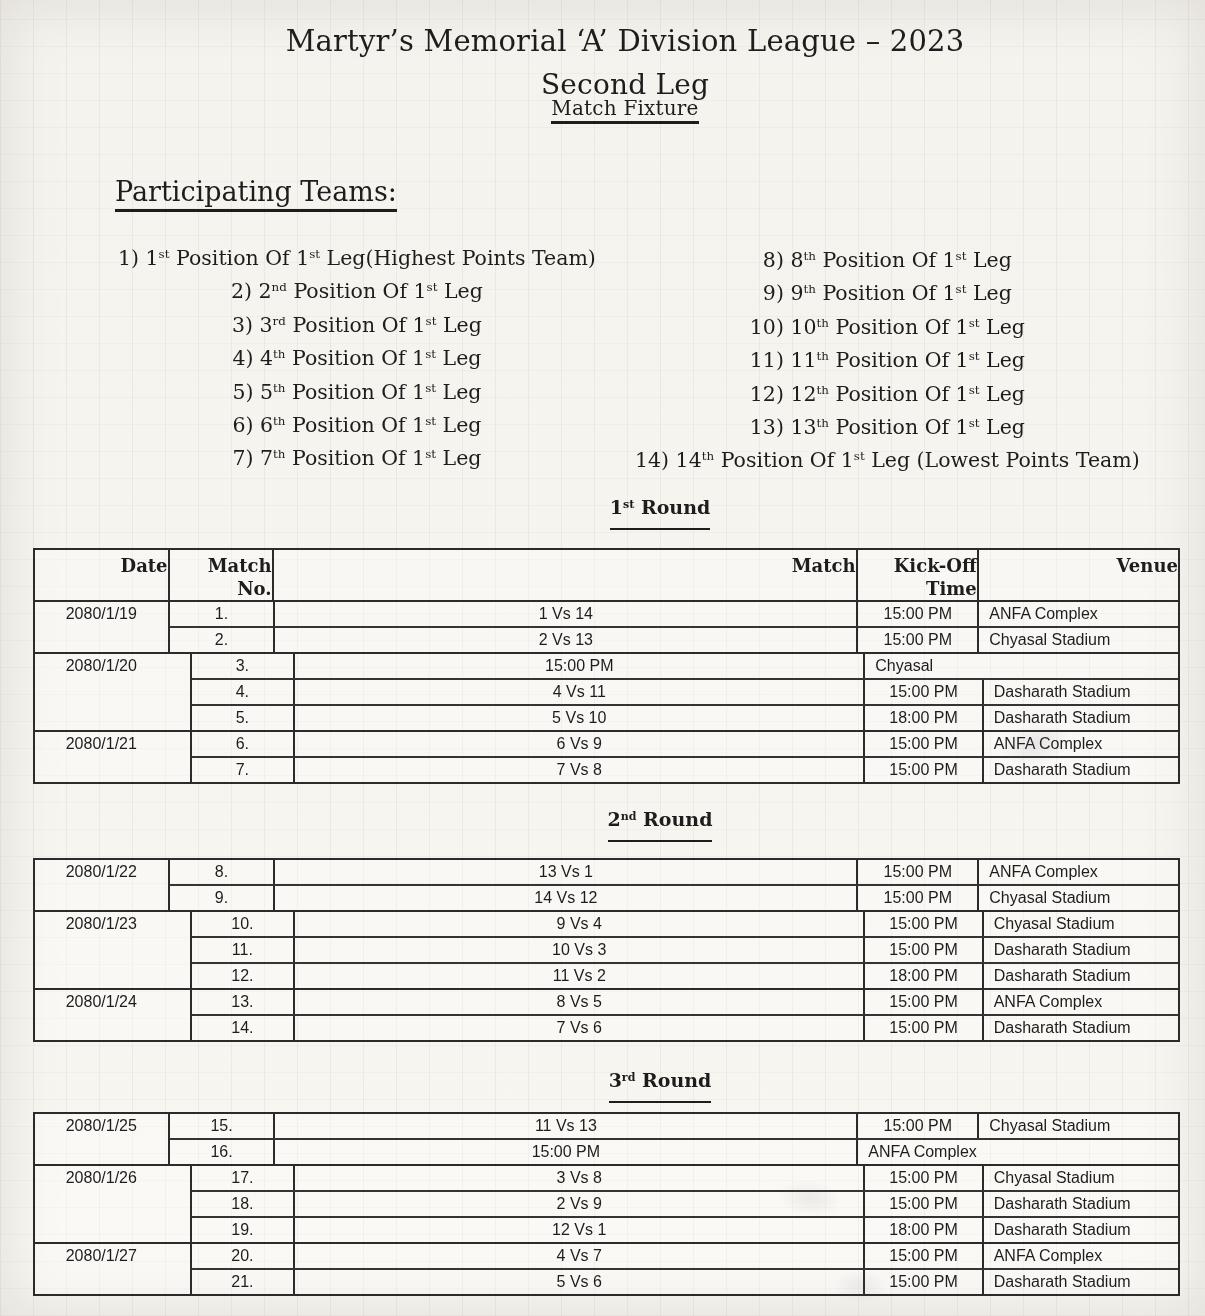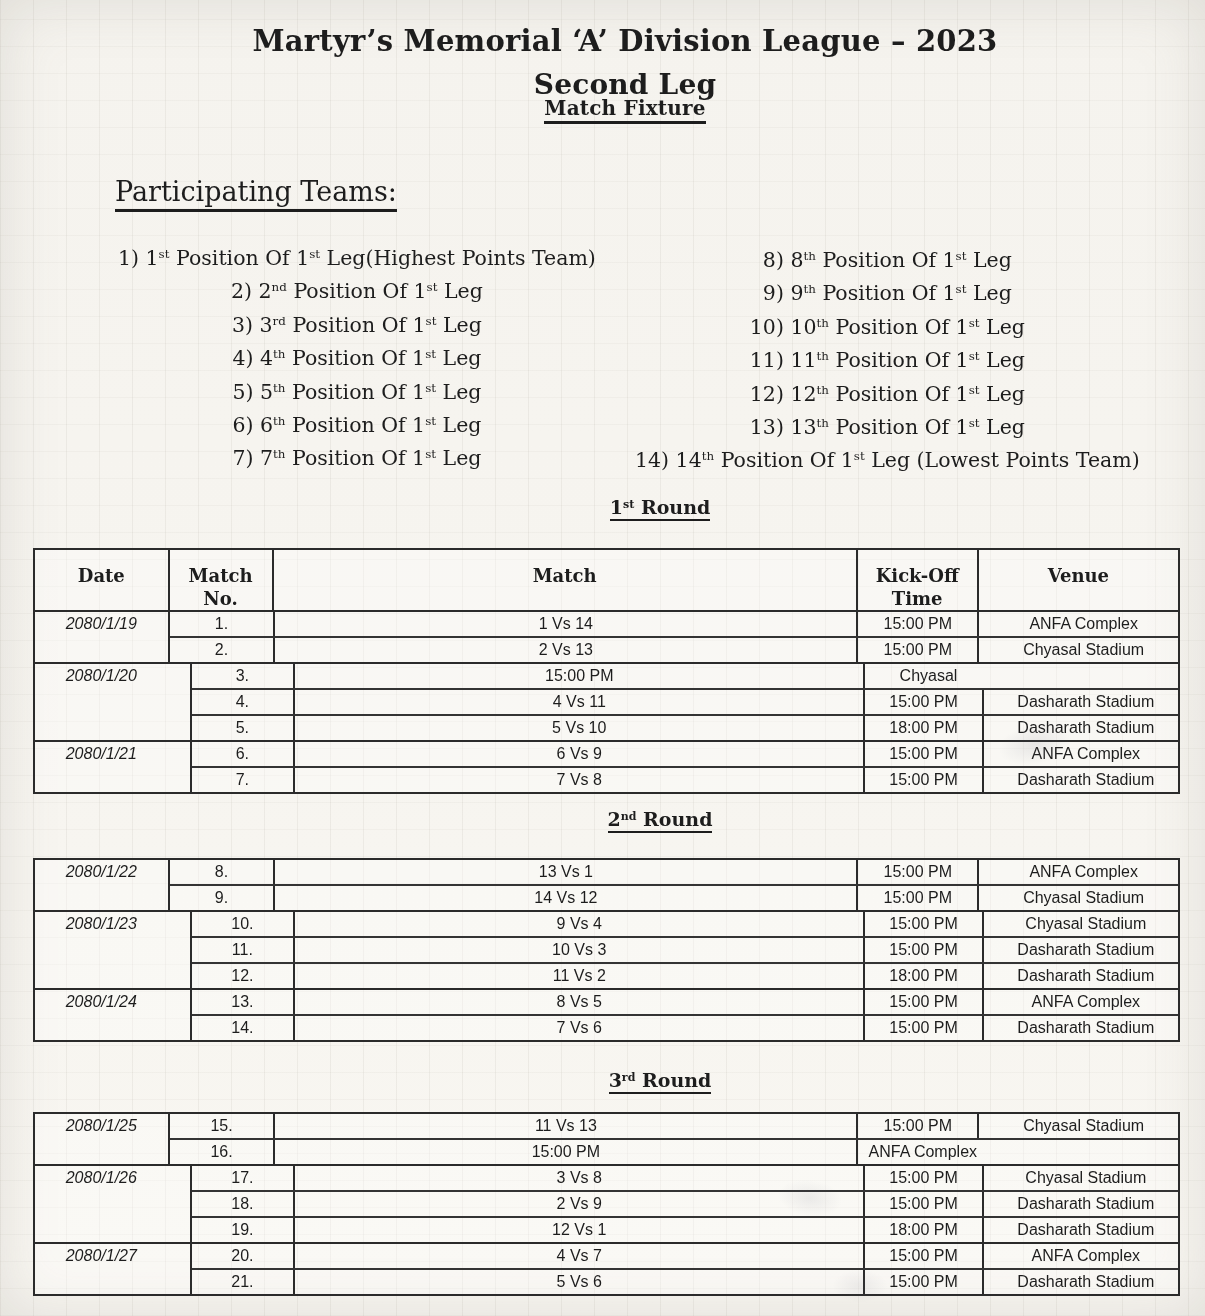--- a/index.html
+++ b/index.html
@@ -11,62 +11,62 @@
   .page{
     position:relative;width:1205px;height:1316px;
     background-color:#f6f4ef;
     background-image:
       repeating-linear-gradient(90deg, rgba(158,152,140,0.12) 0px, rgba(158,152,140,0.12) 1px, transparent 1px, transparent 33px),
       repeating-linear-gradient(0deg, rgba(158,152,140,0.07) 0px, rgba(158,152,140,0.07) 1px, transparent 1px, transparent 27px),
       linear-gradient(180deg,#f5f3ee,#f8f6f1);
     box-shadow:inset 0 0 60px rgba(120,115,105,0.18);
   }
   
-  .tl{position:absolute;left:45px;width:1160px;text-align:center;font-weight:bold;letter-spacing:0.2px;}
+  .tl{position:absolute;left:45px;width:1160px;text-align:center;font-weight:normal;letter-spacing:0.2px;}
   .l1{top:24px;font-size:29px;}
   .l2{top:68px;font-size:28px;}
   .l3{top:96px;font-size:20px;}
   .u3{display:inline-block;border-bottom:3px solid #1d1d1d;padding-bottom:1px;}
   
   .pt{position:absolute;top:176px;left:115px;margin:0;font-size:27px;font-weight:normal;}
   .u2{display:inline-block;border-bottom:3px solid #1d1d1d;padding-bottom:2px;}
   .teams-col{position:absolute;top:238px;font-size:20.5px;line-height:33.4px;white-space:nowrap;text-align:center;}
   .team-item{height:33.4px;}
   .sup{font-size:0.58em;vertical-align:0.55em;letter-spacing:0;}
   
   .round-h{position:absolute;left:510px;width:300px;margin:0;text-align:center;font-size:19px;font-weight:bold;}
-  .round-h .u{display:inline-block;border-bottom:2.5px solid #1d1d1d;padding-bottom:1px;}
+  .round-h .u{display:inline-block;border-bottom:2.5px solid #1d1d1d;padding-bottom:10px;}
   
   .ftable{
     position:absolute;left:33px;width:1143px;
     border:2px solid #2b2b2b;
     background:rgba(255,255,255,0.30);
     box-sizing:content-box;
   }
   .thead{display:grid;grid-template-columns:11.6% 9.1% 51.1% 10.6% 17.6%;border-bottom:2px solid #2b2b2b;}
   .hcell{
-    min-height:48px;padding-top:14px;box-sizing:border-box;
-    text-align:center;font-weight:bold;font-size:18px;line-height:23px;
+    min-height:48px;padding-top:4px;box-sizing:border-box;
+    text-align:right;font-weight:bold;font-size:18px;line-height:23px;
     white-space:pre-line;font-family:"DejaVu Serif", serif;
   }
   .vline{border-left:2px solid #2b2b2b;}
   .tgroup{display:flex;}
   .tsep{border-top:2px solid #2b2b2b;gap:22px;}
   .date-cell{
     width:11.6%;display:flex;align-items:center;justify-content:center;
-    font-family:"Liberation Sans", sans-serif;font-size:16.5px;font-style:italic;
+    font-family:"Liberation Sans", sans-serif;font-size:16.5px;
   }
   .rows{flex:1;border-left:2px solid #2b2b2b;display:flex;flex-direction:column;}
   .trow{display:grid;grid-template-columns:10.3% 57.8% 12% 19.9%;height:24px;align-items:center;}
   .rsep{border-top:2px solid #343434;}
   .cell{font-family:"Liberation Sans", sans-serif;font-size:16px;line-height:24px;height:24px;overflow:hidden;}
   .c-no{text-align:center;}
   .c-match{text-align:center;border-left:2px solid #2b2b2b;}
   .c-time{text-align:center;border-left:2px solid #2b2b2b;}
-  .c-venue{text-align:center;padding-left:10px;border-left:2px solid #2b2b2b;box-sizing:border-box;}
+  .c-venue{text-align:left;padding-left:10px;border-left:2px solid #2b2b2b;box-sizing:border-box;}
   
   .smudge{position:absolute;pointer-events:none;opacity:0.55;}
   .sm1{top:722px;left:995px;width:80px;height:44px;
        background:radial-gradient(ellipse at center, rgba(95,95,115,0.22), transparent 65%);transform:rotate(-12deg);}
   .sm2{top:1178px;left:775px;width:70px;height:40px;
        background:radial-gradient(ellipse at center, rgba(95,95,115,0.18), transparent 65%);transform:rotate(8deg);}
   .sm3{top:1268px;left:830px;width:60px;height:36px;
        background:radial-gradient(ellipse at center, rgba(100,100,118,0.16), transparent 65%);}
 </style>
 </head>

